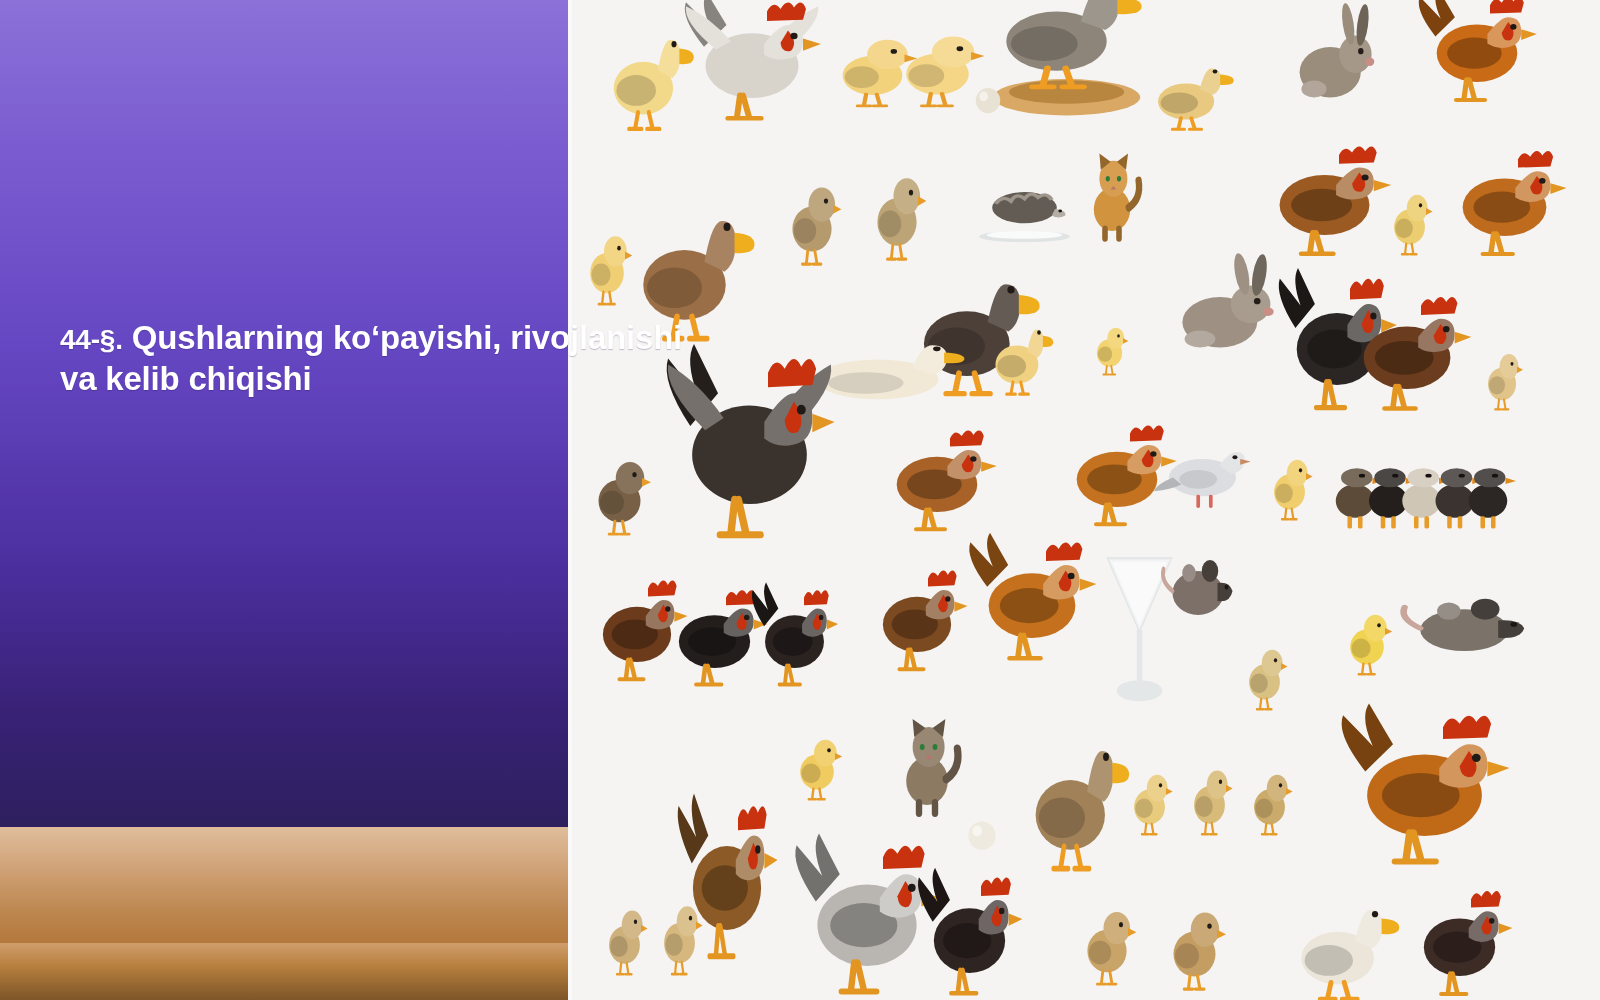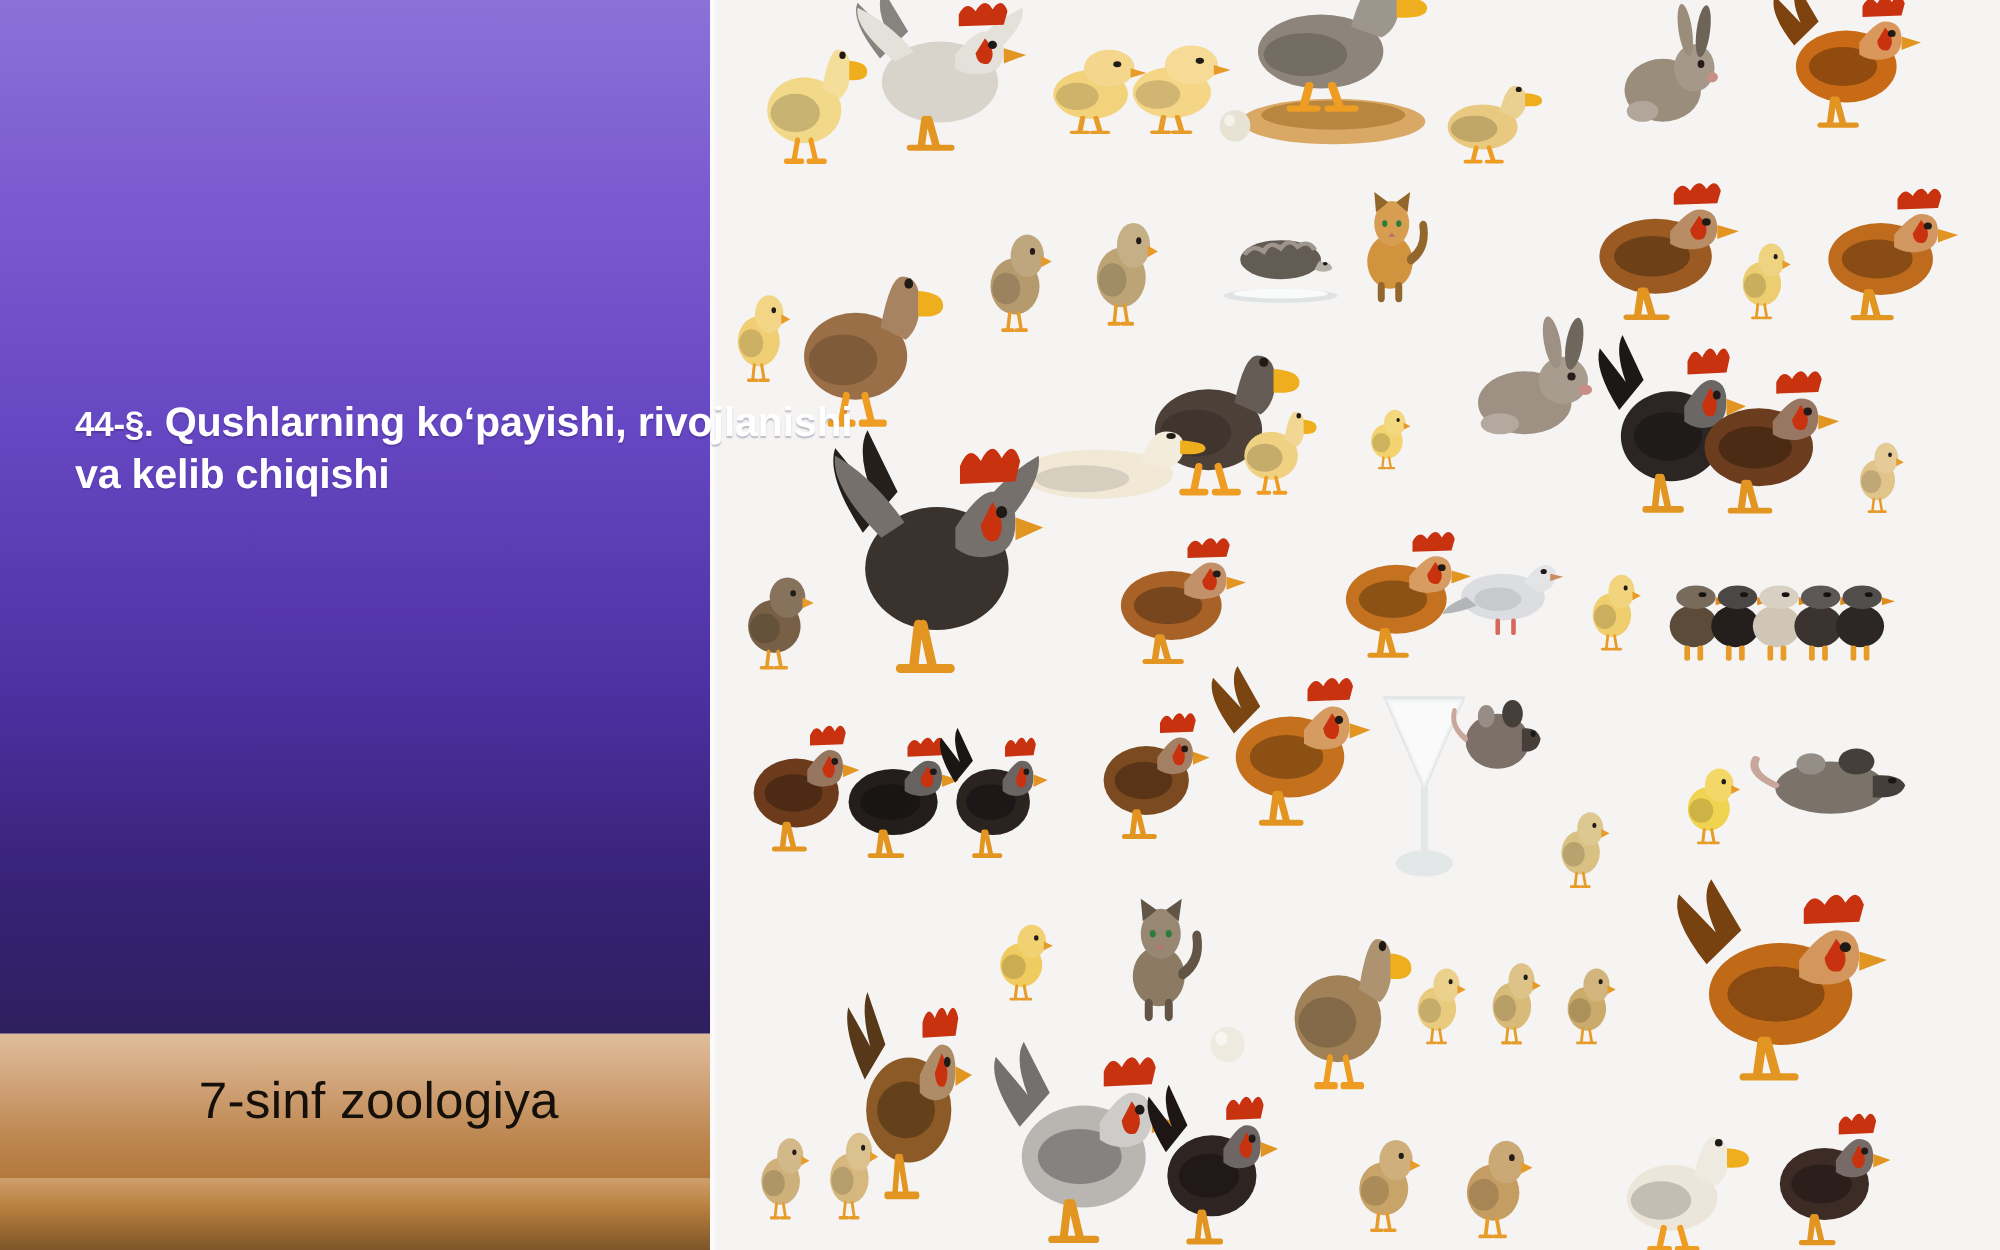--- a/index.html
+++ b/index.html
@@ -812,17 +812,14 @@
 
   <div class="left-panel"></div>
 
   <div class="gold-band"></div>
   <div class="gold-band-2"></div>
 
   <div class="title-block">
     <div class="title-text"><span class="sec">44-§.</span><span> Qushlarning ko‘payishi, rivojlanishi va kelib chiqishi</span></div>
   </div>
 
-  <div class="subtitle">
-    <div class="subtitle-text">7-sinf zoologiya</div>
-  </div>
 
 </div>
 
 </body></html>

